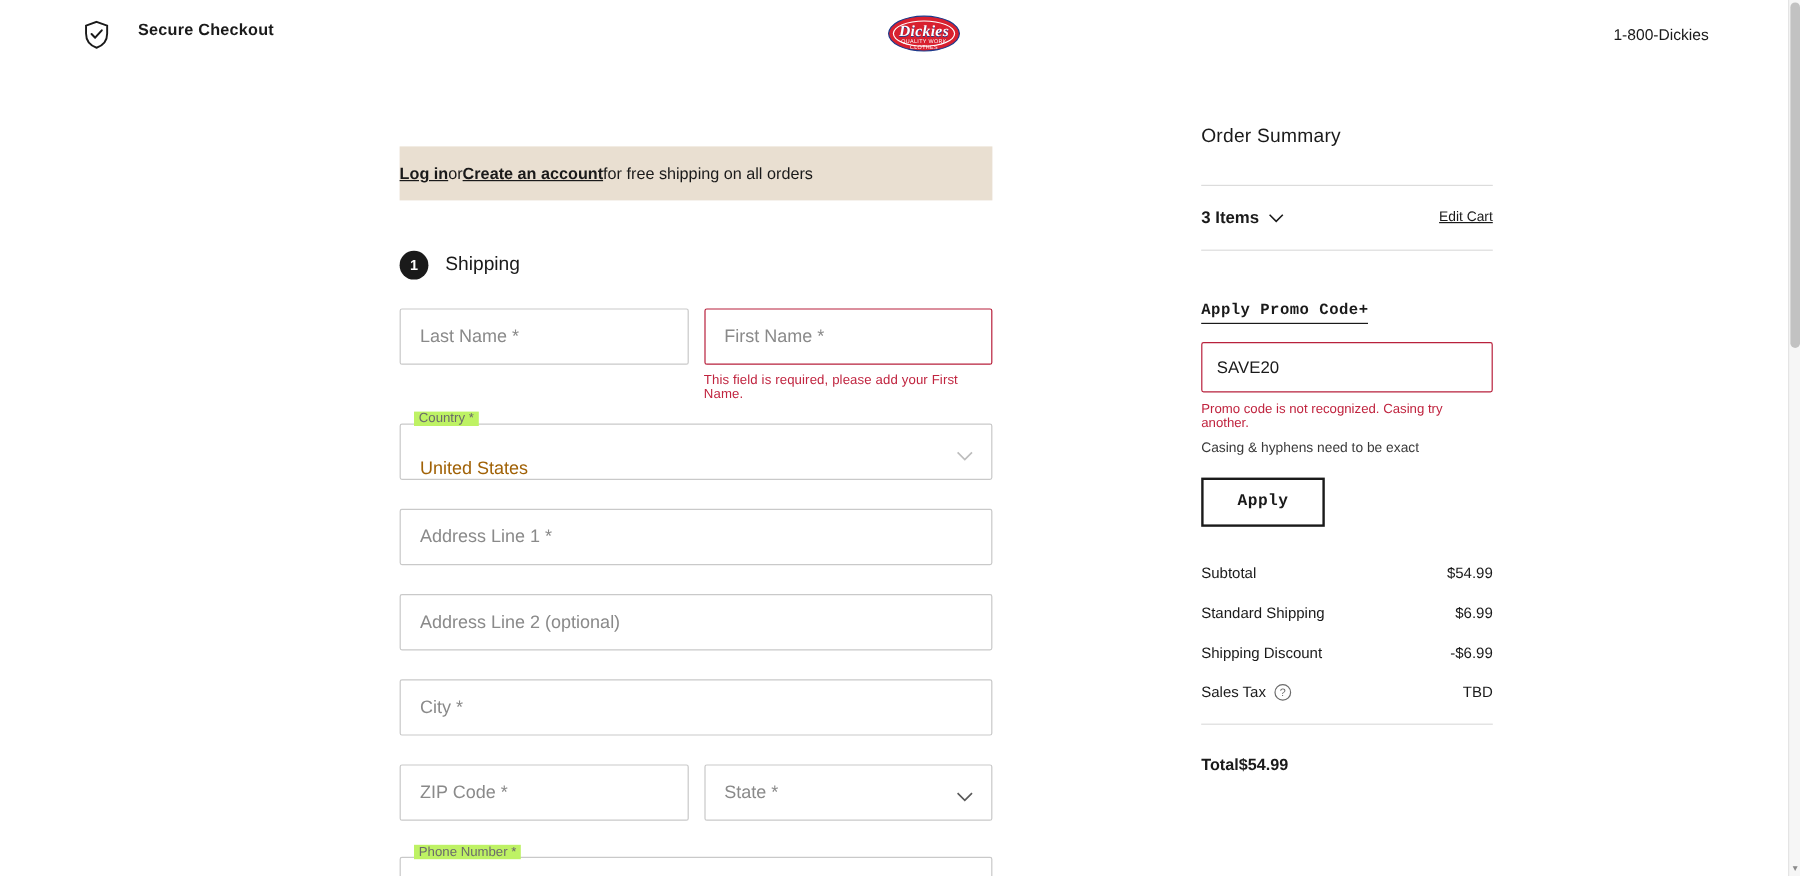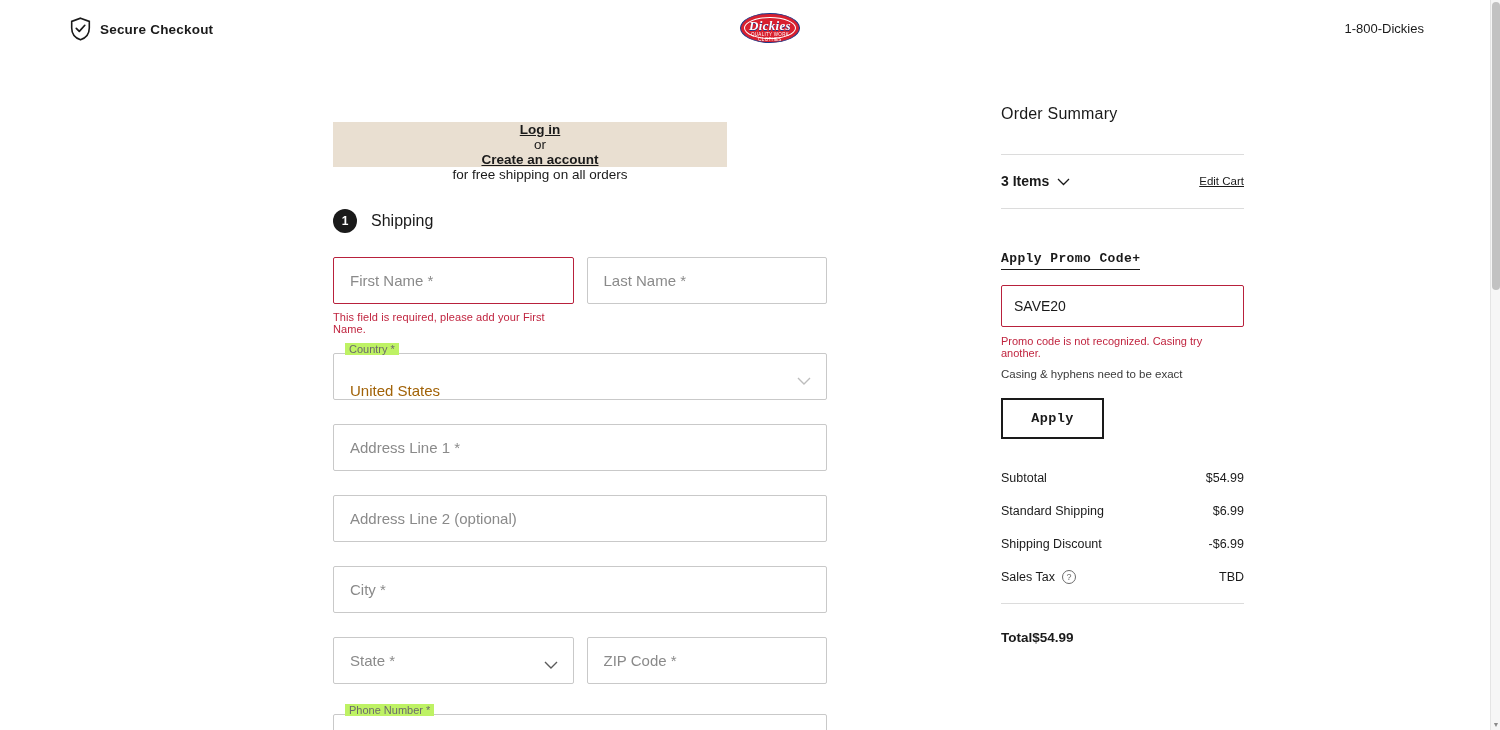--- a/index.html
+++ b/index.html
@@ -25,22 +25,21 @@
     width: 1490px;
     height: 57px;
     display: flex;
     align-items: center;
   }
   .secure-checkout {
     position: absolute;
     left: 70px;
     top: 17px;
     display: flex;
-    align-items: center;
-    gap: 9px;
+    gap: 24px;
   }
   .shield-icon svg { display: block; }
   .secure-text {
     font-size: 13.5px;
     font-weight: bold;
     letter-spacing: .2px;
     color: #1a1a1a;
   }
   .brand-logo {
     position: absolute;
@@ -95,29 +94,27 @@
   }
 
   
   .form-col {
     position: absolute;
     left: 333px;
     top: 122px;
     width: 494px;
   }
   .account-banner {
-    width: 394px;
+    width: 494px;
     height: 45px;
     background: #e9dfd1;
     display: flex;
     align-items: center;
-    padding-left: 20px;
     font-size: 13.5px;
     color: #1a1a1a;
-    flex-direction: column;
   }
   .account-banner a {
     color: #1a1a1a;
     text-decoration: underline;
     font-weight: bold;
     cursor: pointer;
   }
   .account-banner .plain { font-weight: normal; }
 
   .step-row {
@@ -390,26 +387,26 @@
       <a>Create an account</a>
       <span class="plain"> for free shipping on all orders</span>
     </div>
 
     <div class="step-row">
       <div class="step-badge">1</div>
       <div class="step-title">Shipping</div>
     </div>
 
     <div class="row">
+      <div class="field half">
+        <input value="" placeholder="Last Name *" style="">
+      </div>
       <div class="field half error">
         <input value="" placeholder="First Name *" style="">
         <div class="error-msg">This field is required, please add your First Name.</div>
-      </div>
-      <div class="field half">
-        <input value="" placeholder="Last Name *" style="">
       </div>
     </div>
 
     <div class="field full floating disabled" style="margin-top:18px;">
       <div class="floatlabel">Country *</div>
       <div class="fakeinput select-value">
         <span>United States</span>
       </div>
       <span class="chev">
         <svg width="14" height="9" viewBox="0 0 14 9">
@@ -424,33 +421,33 @@
 
     <div class="field full">
       <input value="" placeholder="Address Line 2 (optional)" style="">
     </div>
 
     <div class="field full">
       <input value="" placeholder="City *" style="">
     </div>
 
     <div class="row">
+      <div class="field half">
+        <input value="" placeholder="ZIP Code *" style="">
+      </div>
       <div class="field half">
         <div class="select-box">
           <span>State *</span>
         </div>
         <span class="chev">
           <svg width="14" height="9" viewBox="0 0 14 9">
               <path d="M1 1 L7 7 L13 1" fill="none" stroke="#5a5a5a" stroke-width="1.4"></path>
             </svg>
         </span>
       </div>
-      <div class="field half">
-        <input value="" placeholder="ZIP Code *" style="">
-      </div>
     </div>
 
     <div class="field full floating" style="margin-top:30px;">
       <div class="floatlabel">Phone Number *</div>
       <input value="" style="">
     </div>
   </div>
 
   <div class="summary">
     <div class="summary-title">Order Summary</div>

